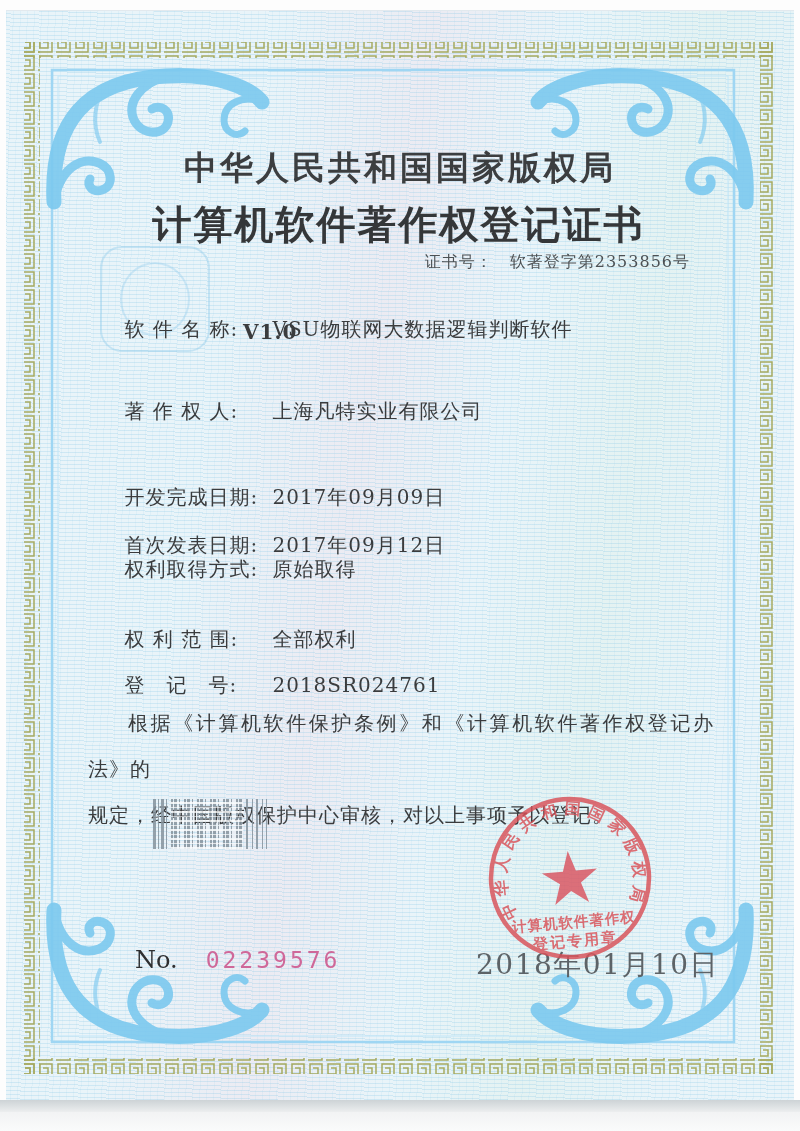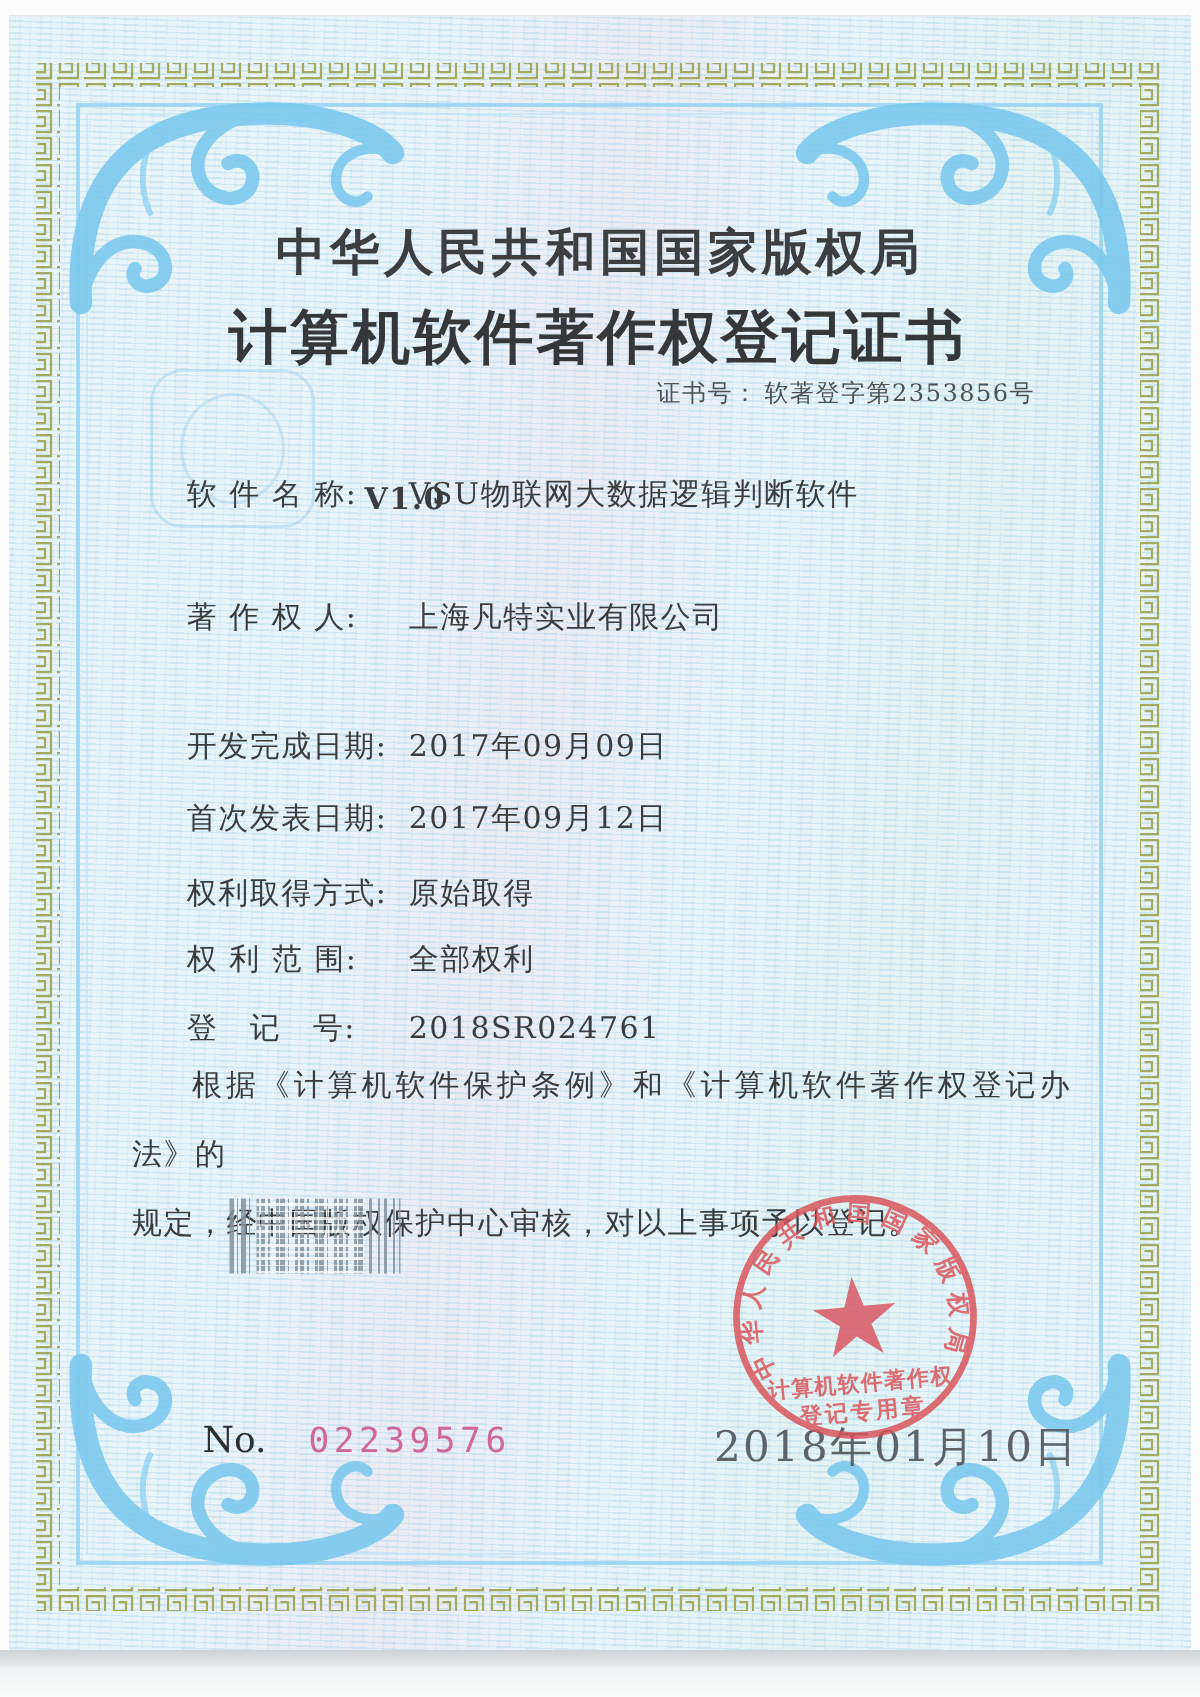--- a/index.html
+++ b/index.html
@@ -42,30 +42,30 @@
     font-size:33px;font-weight:bold;letter-spacing:3px;color:#3c3e40;
   }
   .subtitle{
     position:absolute;left:0;top:198px;width:797px;text-align:center;
     font-size:39px;font-weight:bold;letter-spacing:2px;color:#353739;
   }
   .cert-no{
     position:absolute;right:110px;top:252px;
     font-size:16px;color:#4c5154;letter-spacing:1px;
   }
-  .cert-no .lbl{margin-right:4px;}
+  .cert-no .lbl{margin-right:17px;}
   .row{position:absolute;left:95px;font-size:20px;color:#3a3c3e;letter-spacing:1px;white-space:pre;}
   .row .lab{display:inline-block;min-width:142px;}
   .row .val{margin-left:6px;}
   .r-name{top:292px;}
   .r-version{top:320px;left:243px;font-weight:bold;}
   .r-owner{top:374px;}
   .r-dev{top:460px;}
   .r-pub{top:508px;}
-  .r-acq{top:558px;}
+  .r-acq{top:532px;}
   .r-scope{top:602px;}
   .r-reg{top:648px;}
   .statement{
     position:absolute;left:88px;top:700px;width:626px;
     font-size:20px;line-height:46px;color:#3a3c3e;letter-spacing:1px;
     text-align:justify;
   }
   .statement .line1{text-indent:2em;display:block;}
   .statement .line2{display:block;}
   

